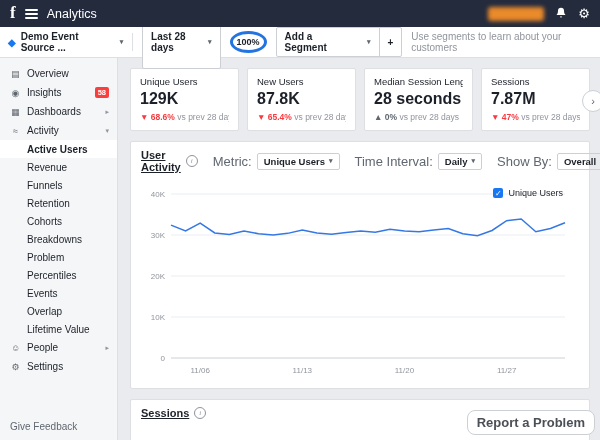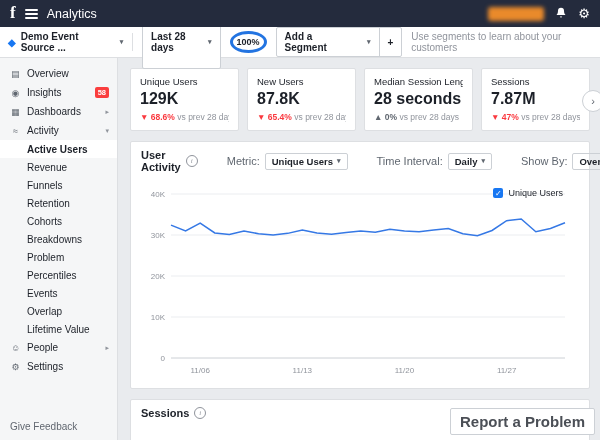--- a/index.html
+++ b/index.html
@@ -60,37 +60,37 @@
   .kpi-delta .pct{font-weight:bold;}
   .trend-negative .arrow,.trend-negative .pct{color:#fa383e;}
   .trend-neutral .arrow,.trend-neutral .pct{color:#606770;}
   .suffix{color:#90949c;}
   .carousel-next{position:absolute;right:-14px;top:22px;width:20px;height:20px;background:#fff;
                  border:1px solid #ccd0d5;border-radius:50%;display:flex;align-items:center;
                  justify-content:center;font-size:11px;color:#606770;}
 
   .panel{background:#fff;border:1px solid #dddfe2;border-radius:2px;margin-top:10px;}
   .panel-head{display:flex;align-items:center;padding:7px 10px;gap:5px;}
-  .panel-title{font-size:11px;font-weight:bold;}
+  .panel-title{font-size:11px;font-weight:bold;text-decoration:underline;}
   .info{width:10px;height:10px;border:1px solid #90949c;border-radius:50%;color:#90949c;
         font-size:7px;display:inline-flex;align-items:center;justify-content:center;flex:none;
         font-family:"Liberation Serif",serif;font-style:italic;}
-  .ctrl-label{font-size:11px;color:#606770;margin-left:24px;white-space:nowrap;}
+  .ctrl-label{font-size:13px;color:#606770;margin-left:10px;white-space:nowrap;}
   .dd{border:1px solid #ccd0d5;border-radius:2px;padding:2px 6px;font-size:9.5px;font-weight:bold;
       display:flex;gap:4px;align-items:center;white-space:nowrap;}
   .head-icons{margin-left:auto;display:flex;gap:9px;align-items:center;color:#90949c;font-size:11px;}
 
   .chart-wrap{position:relative;padding:2px 6px 6px;}
   .legend{position:absolute;top:8px;right:26px;display:flex;align-items:center;gap:5px;font-size:9px;}
   .checkbox{width:10px;height:10px;background:#1877f2;border-radius:2px;color:#fff;font-size:8px;
             display:flex;align-items:center;justify-content:center;}
 
   .sessions-panel{height:70px;}
   .report-btn{position:absolute;right:5px;bottom:5px;background:#fff;border:1px solid #ccd0d5;
-              border-radius:2px;font-size:15px;font-weight:bold;color:#4b4f56;padding:4px 9px;z-index:10;}
+              border-radius:8px;font-size:13px;font-weight:bold;color:#4b4f56;padding:4px 9px;z-index:10;}
 </style>
 </head>
 <body>
 
 <div class="app">
 
   <div class="topbar">
     <span class="fb-logo">f</span>
     <span class="hamburger">
         <i></i>

